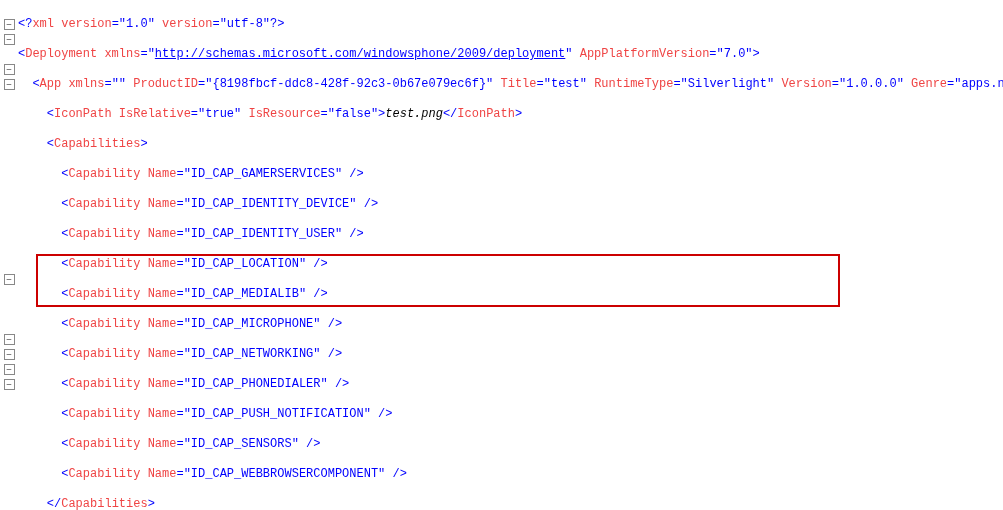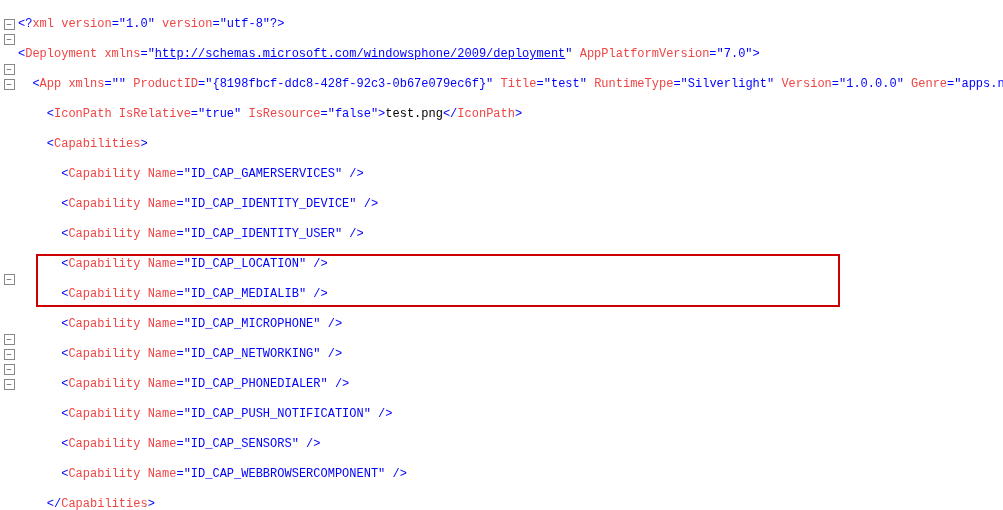--- a/index.html
+++ b/index.html
@@ -47,21 +47,21 @@
   .code {
     flex: 1;
     padding-top: 2px;
     white-space: pre;
     line-height: 15px;
     position: relative;
   }
   .line { height: 15px; }
   .c-blue { color: #0000ff; }
   .c-red { color: #ef4444; }
-  .c-black { color: #000; }
+  .c-black { color: #000; font-style: italic; }
   .c-url { color: #0000ff; text-decoration: underline; margin-top: 28px; }
   .highlight-box {
     position: absolute;
     border: 2px solid #c00;
     left: 36px;
     top: 273px;
     width: 800px;
     height: 48px;
     pointer-events: none;
   }

